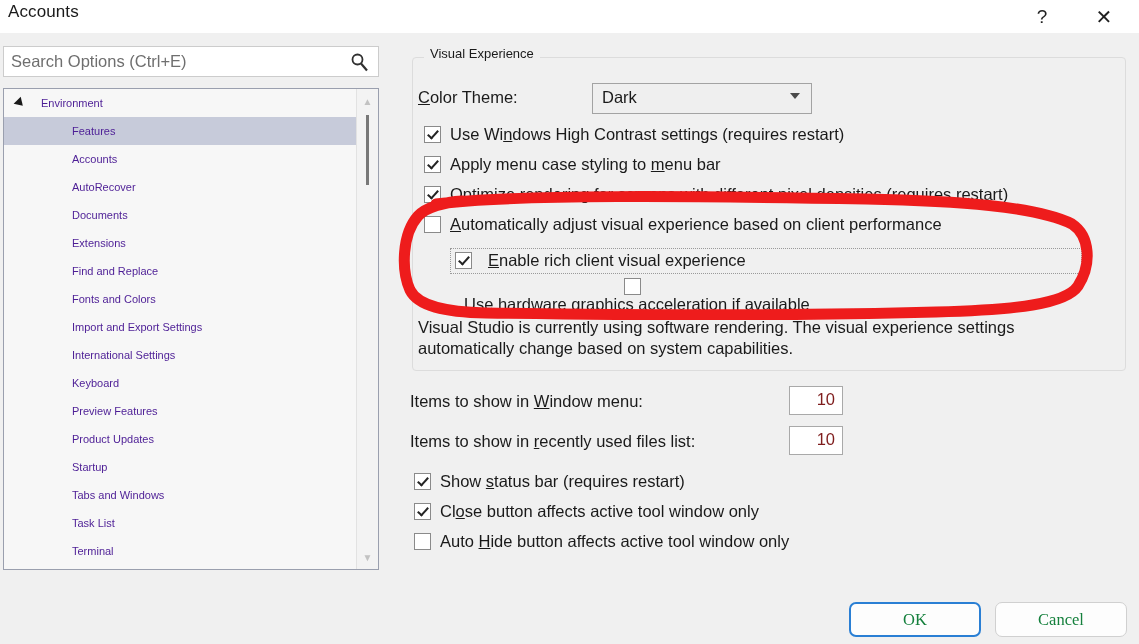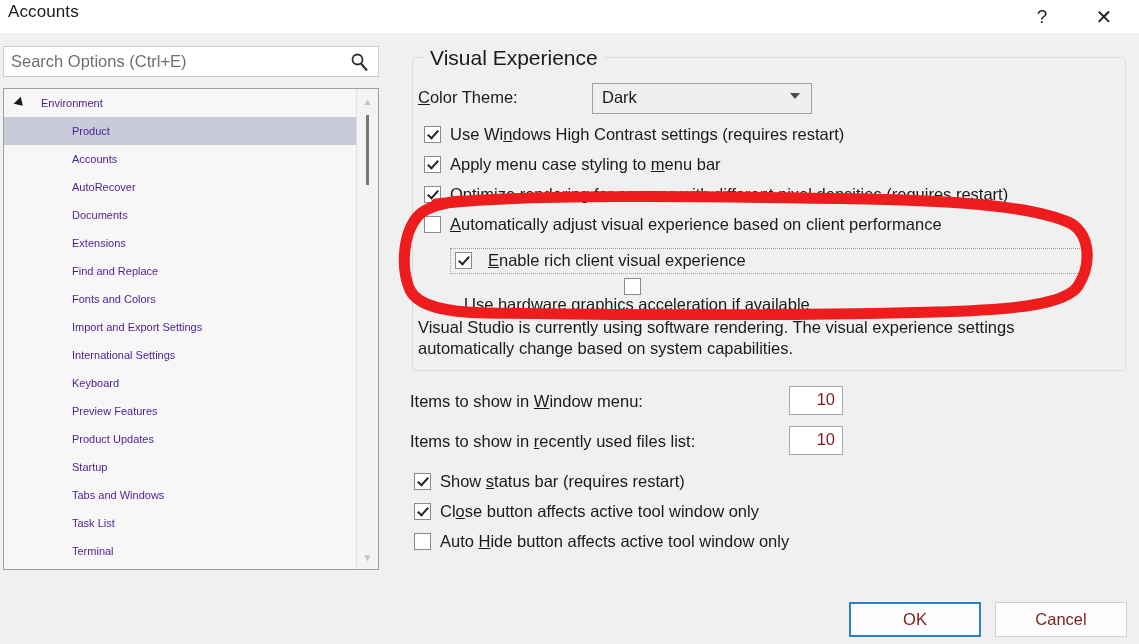--- a/index.html
+++ b/index.html
@@ -104,21 +104,21 @@
     position: absolute; left: 412px; top: 57px;
     width: 714px; height: 314px;
     border: 1px solid #dcdcdc;
     border-radius: 4px;
     box-sizing: border-box;
   }
   .groupbox-title {
     position: absolute; left: 424px; top: 46px;
     background: #f0f0f0;
     padding: 0 6px;
-    font-size: 21px; color: #1a1a1a;
+    font-size: 13px; color: #1a1a1a;
   }
 
   .row-label {
     position: absolute;
     font-size: 16.5px; color: #1a1a1a;
     white-space: nowrap;
   }
   .u { text-decoration: underline; }
 
   .combo {
@@ -191,24 +191,24 @@
     position: absolute; right: 7px; top: 3px;
     font-size: 16.5px; color: #7f1d1d;
   }
 
   
   .btn {
     position: absolute; top: 602px;
     height: 35px;
     background: #fdfdfd;
     border: 1px solid #d0d0d0;
-    border-radius: 0;
+    border-radius: 7px;
     box-sizing: border-box;
     display: flex; align-items: center; justify-content: center;
-    font-size: 16.5px; color: #7f1d1d;
+    font-size: 16.5px; color: #15803d; font-family: Liberation Serif, serif;
   }
   .btn-ok { left: 849px; width: 132px; border: 2px solid #2a7fd4; }
   .btn-cancel { left: 995px; width: 132px; }
 
   
   .annotation {
     position: absolute; left: 396px; top: 190px;
     width: 700px; height: 130px;
     pointer-events: none;
   }
@@ -231,21 +231,21 @@
       <line x1="12" y1="11.5" x2="18" y2="18.5" stroke="currentColor" stroke-width="2.2"></line>
     </svg>
   </div>
 
   <div class="tree">
     <div class="tree-inner">
       <div class="tree-row root">
         <span class="tri"></span>
         <span class="root-label">Environment</span>
       </div>
-      <div class="tree-row child selected"><span>Product</span></div>
+      <div class="tree-row child selected"><span>Features</span></div>
       <div class="tree-row child"><span>Accounts</span></div>
       <div class="tree-row child"><span>AutoRecover</span></div>
       <div class="tree-row child"><span>Documents</span></div>
       <div class="tree-row child"><span>Extensions</span></div>
       <div class="tree-row child"><span>Find and Replace</span></div>
       <div class="tree-row child"><span>Fonts and Colors</span></div>
       <div class="tree-row child"><span>Import and Export Settings</span></div>
       <div class="tree-row child"><span>International Settings</span></div>
       <div class="tree-row child"><span>Keyboard</span></div>
       <div class="tree-row child"><span>Preview Features</span></div>

